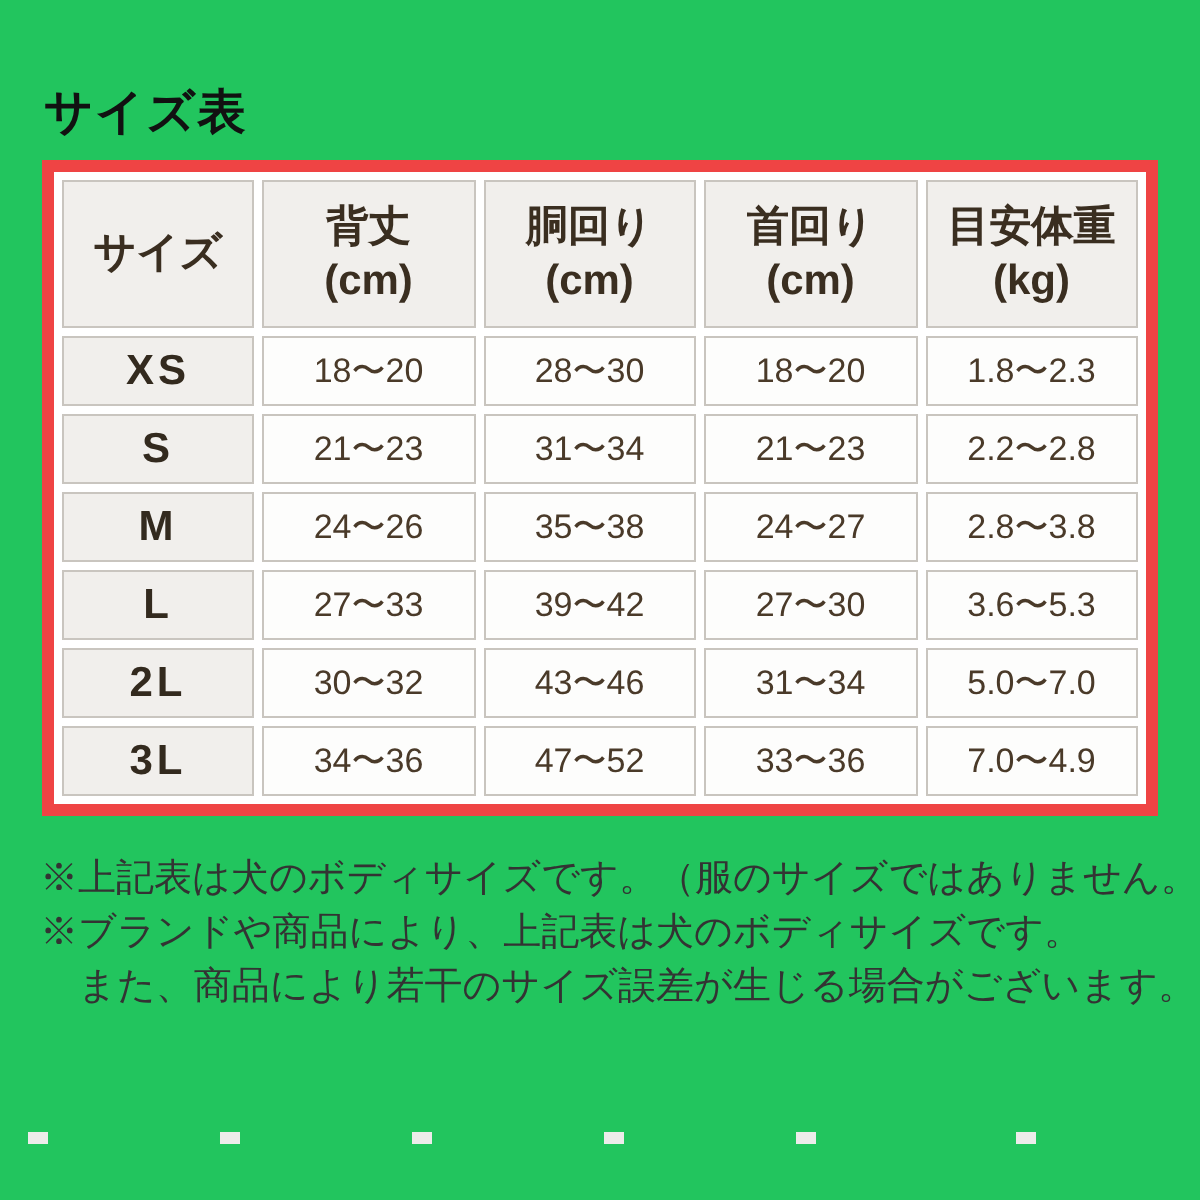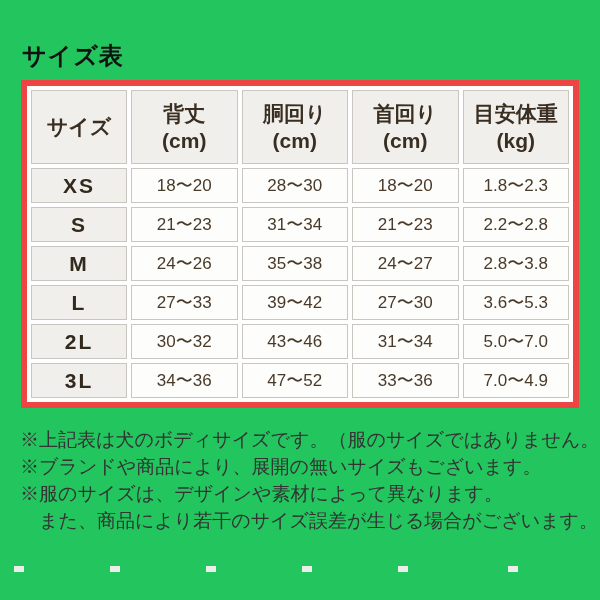--- a/index.html
+++ b/index.html
@@ -171,22 +171,21 @@
         <td>34〜36</td>
         <td>47〜52</td>
         <td>33〜36</td>
         <td>7.0〜4.9</td>
       </tr>
     </tbody>
   </table>
 
   <div class="notes">
     <span class="note-line">※上記表は犬のボディサイズです。（服のサイズではありません。）</span>
-    <span class="note-line">※ブランドや商品により、展開の無いサイズもございます。</span>
-    <span class="note-line">※服のサイズは、デザインや素材によって異なります。</span>
+    <span class="note-line">※ブランドや商品により、上記表は犬のボディサイズです。</span>
     <span class="note-line">　また、商品により若干のサイズ誤差が生じる場合がございます。</span>
   </div>
 
   <div class="thumb-strip">
     <div class="thumb-mark" style="left:14px;"></div>
     <div class="thumb-mark" style="left:110px;"></div>
     <div class="thumb-mark" style="left:206px;"></div>
     <div class="thumb-mark" style="left:302px;"></div>
     <div class="thumb-mark" style="left:398px;"></div>
     <div class="thumb-mark" style="left:508px;"></div>

